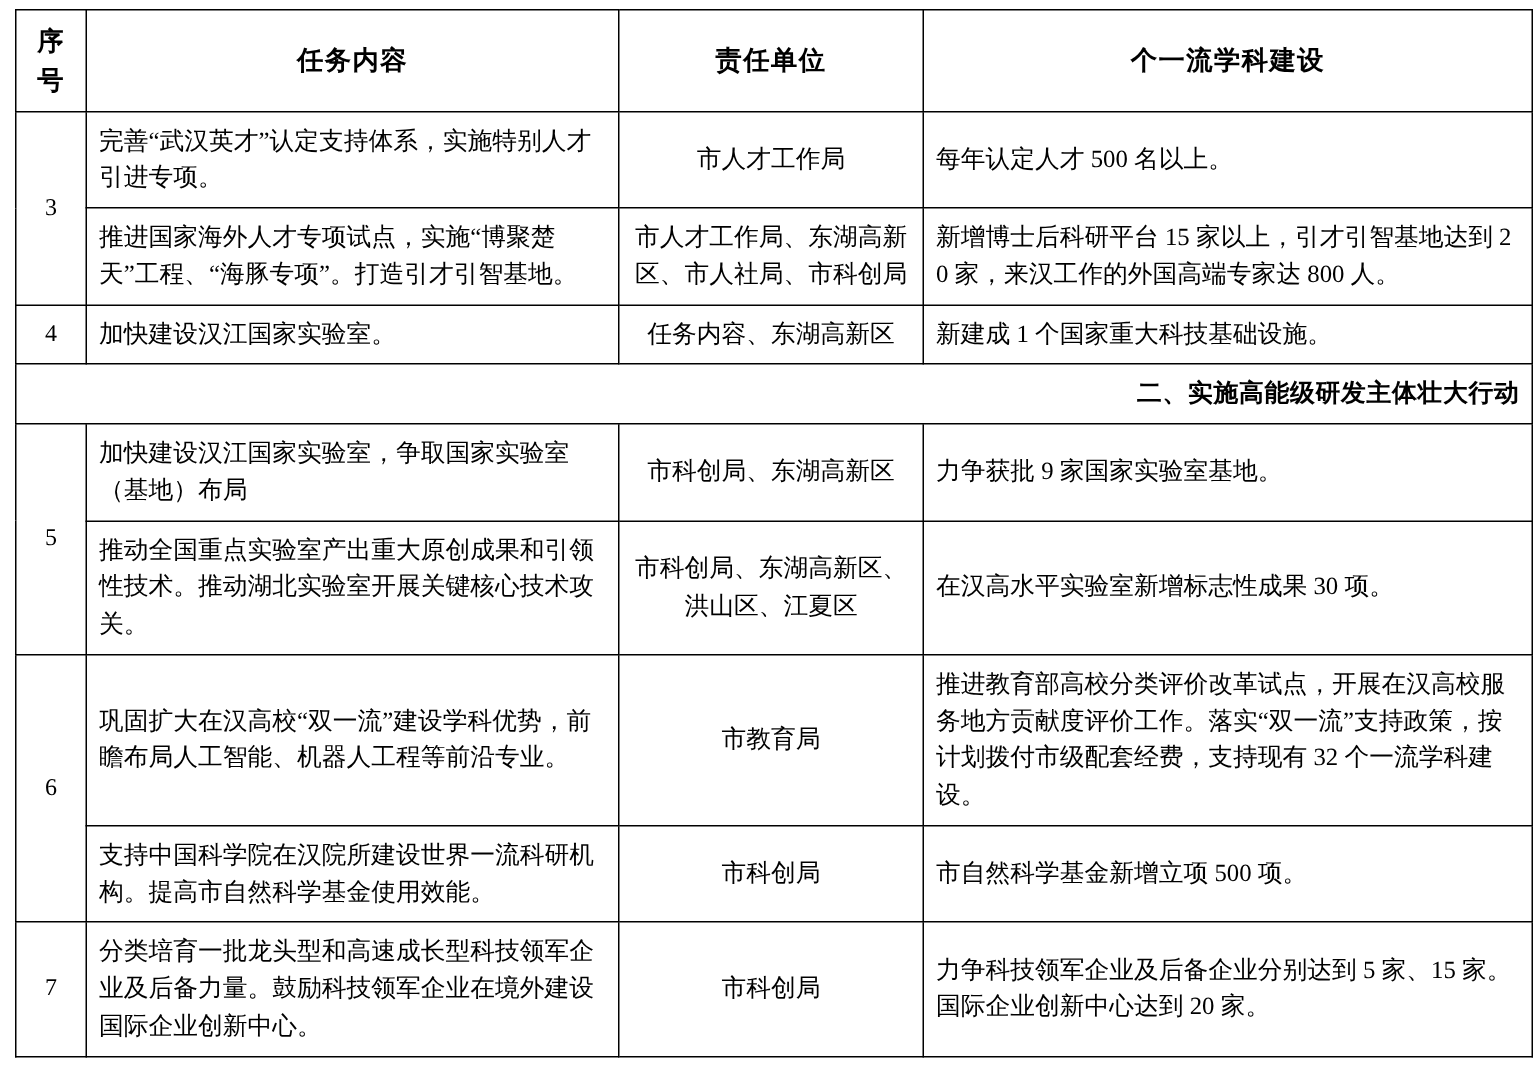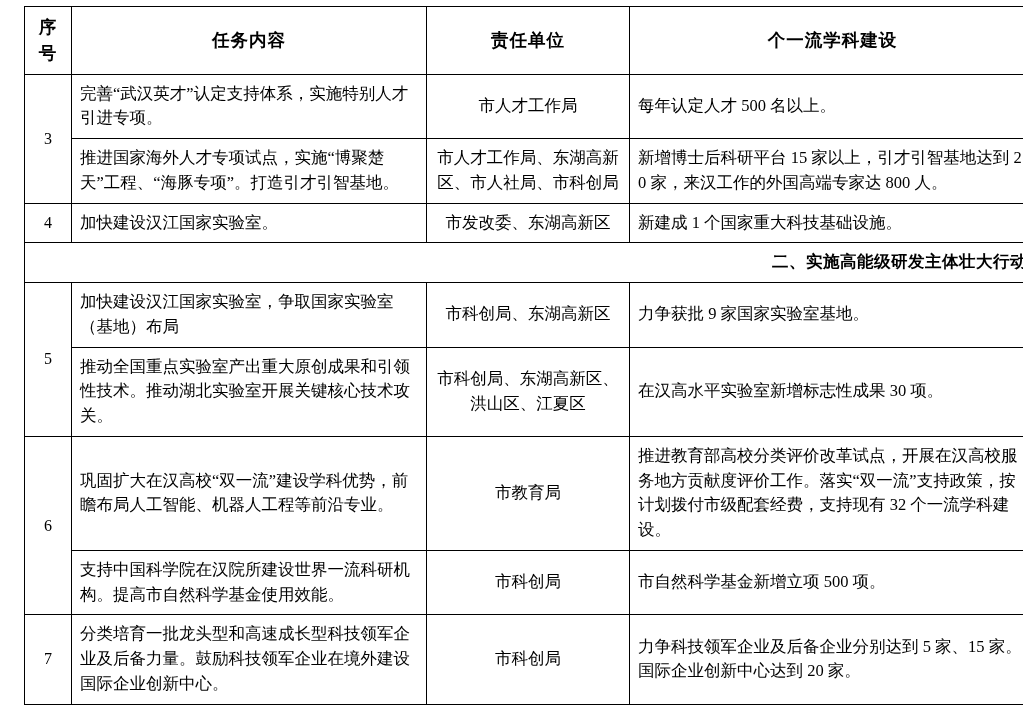--- a/index.html
+++ b/index.html
@@ -12,21 +12,21 @@
     color: #000000;
     width: 1023px;
     height: 712px;
     overflow: hidden;
   }
   .page {
     width: 1023px;
     height: 712px;
     position: relative;
     box-sizing: border-box;
-    padding: 6px 6px 0 24px;
+    padding: 6px 6px 0 10px;
   }
   table.doc-table {
     border-collapse: collapse;
     width: 1011px;
     table-layout: fixed;
     font-size: 16.5px;
   }
   table.doc-table col.c0 { width: 47px; }
   table.doc-table col.c1 { width: 355px; }
   table.doc-table col.c2 { width: 203px; }
@@ -99,21 +99,21 @@
       </tr>
       <tr>
         <td class="task tall">推进国家海外人才专项试点，实施“博聚楚天”工程、“海豚专项”。打造引才引智基地。</td>
         <td class="unit tall">市人才工作局、东湖高新区、市人社局、市科创局</td>
         <td class="goal tall">新增博士后科研平台 15 家以上，引才引智基地达到 20 家，来汉工作的外国高端专家达 800 人。</td>
       </tr>
 
       <tr>
         <td class="idx">4</td>
         <td class="task">加快建设汉江国家实验室。</td>
-        <td class="unit">市发改委、东湖高新区</td>
+        <td class="unit">任务内容、东湖高新区</td>
         <td class="goal">新建成 1 个国家重大科技基础设施。</td>
       </tr>
 
       <tr>
         <td class="section" colspan="4">二、实施高能级研发主体壮大行动</td>
       </tr>
 
       <tr>
         <td class="idx" rowspan="2">5</td>
         <td class="task">加快建设汉江国家实验室，争取国家实验室（基地）布局</td>

